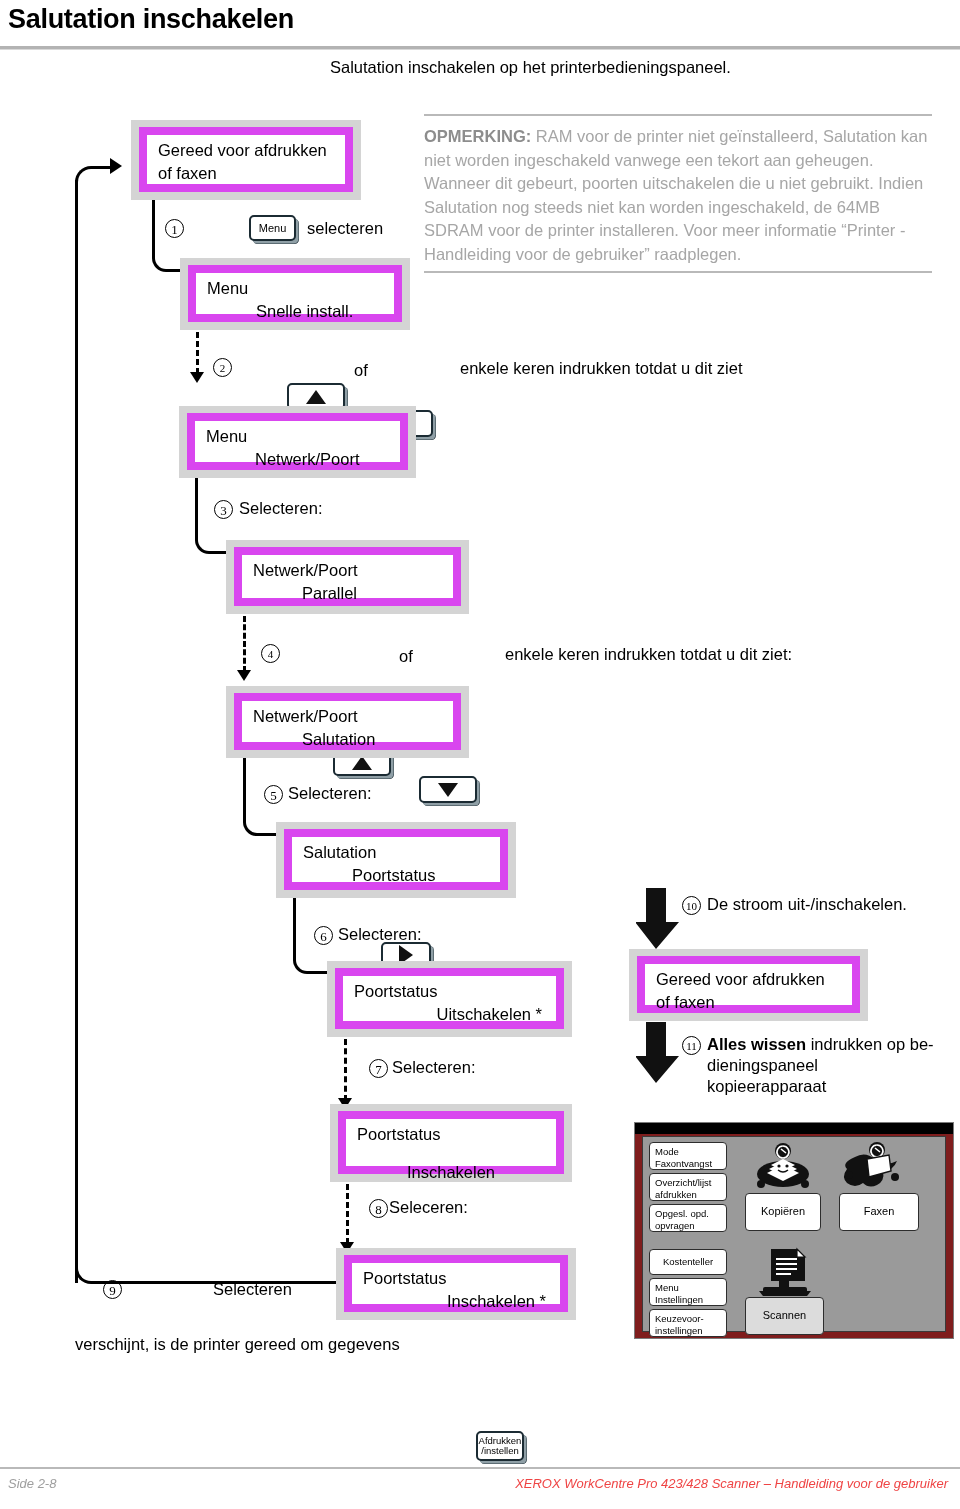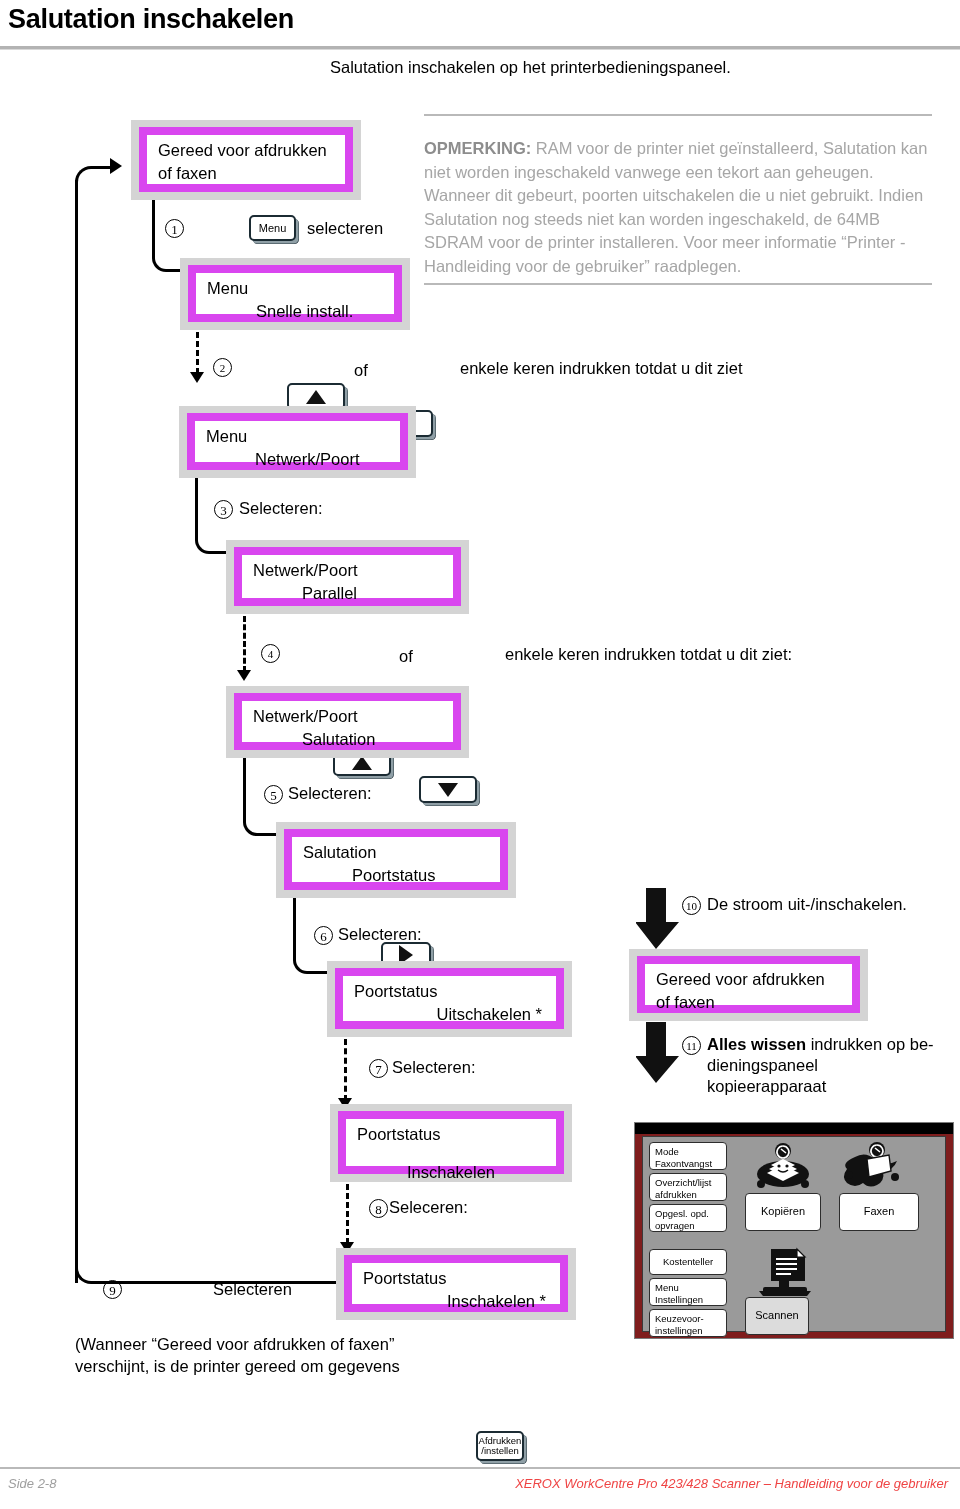--- a/index.html
+++ b/index.html
@@ -17,21 +17,21 @@
     white-space:nowrap;
   }
   #header-rule{left:0;top:46px;width:960px;height:3px;background:#b3b3b3;}
   #header-rule2{left:0;top:49px;width:960px;height:1px;background:#d9d9d9;}
   #subtitle{left:330px;top:58px;font-size:16.5px;color:#000;white-space:nowrap;}
 
   
   #note{left:424px;top:114px;width:508px;}
   #note .nrule{height:2px;background:#b9b9b9;width:100%;}
   #note .ntext{
-    font-size:16.5px;line-height:23.6px;color:#a6a6a6;padding:21px 0 4px 0;
+    font-size:16.5px;line-height:23.6px;color:#a6a6a6;padding:9px 0 4px 0;
   }
   #note .ntext b{color:#8d8d8d;font-weight:bold;}
 
   
   .lcd{ }
   .lcd .outer{
     background:#d4d4d4;padding:7px 8px 8px 8px;box-sizing:border-box;width:100%;height:100%;
   }
   .lcd .inner{
     background:#fff;border:8px solid #d946ef;box-sizing:border-box;width:100%;height:100%;
@@ -287,21 +287,20 @@
       <div class="l2r">Inschakelen *</div>
     </div>
   </div>
 </div>
 
 <div class="abs stepnum" style="left:103px;top:1280px;">9</div>
 
 <div class="abs steplabel" style="left:213px;top:1280px;">Selecteren</div>
 
 <div class="abs" style="left:75px;top:1333px;font-size:16.5px;line-height:22px;">
-  <div>(Wanneer “Gereed voor afdrukken of faxen”</div>
   <div>verschijnt, is de printer gereed om gegevens</div>
 </div>
 
 <div class="abs fatarrow" style="left:636px;top:888px;">
   <svg width="44" height="62" viewBox="0 0 44 62">
     <polygon points="10,0 30,0 30,34 43,34 20,61 -1,34 10,34" fill="#111"></polygon>
   </svg>
 </div>
 <div class="abs stepnum two" style="left:682px;top:896px;">10</div>
 <div class="abs steplabel" style="left:707px;top:895px;">De stroom uit-/inschakelen.</div>
@@ -407,21 +406,21 @@
         </g>
         <g stroke="#fff" stroke-width="2">
           <line x1="19" y1="12" x2="40" y2="12"></line>
           <line x1="19" y1="17" x2="40" y2="17"></line>
           <line x1="19" y1="22" x2="40" y2="22"></line>
           <line x1="19" y1="27" x2="34" y2="27"></line>
         </g>
         <polygon points="40,2 40,10 48,10" fill="#fff" stroke="#111" stroke-width="1.2"></polygon>
       </svg>
     </div>
-    <div class="cpbtn center grayed" style="left:102px;top:160px;width:64px;height:38px;">
+    <div class="cpbtn center grayed" style="left:102px;top:160px;width:79px;height:38px;">
       <span>Scannen</span>
     </div>
 
   </div>
 </div>
 
 <div class="abs" id="footer-rule"></div>
 <div class="abs" id="footer-left">Side 2-8</div>
 <div class="abs" id="footer-right">XEROX WorkCentre Pro 423/428 Scanner – Handleiding voor de gebruiker</div>
 

